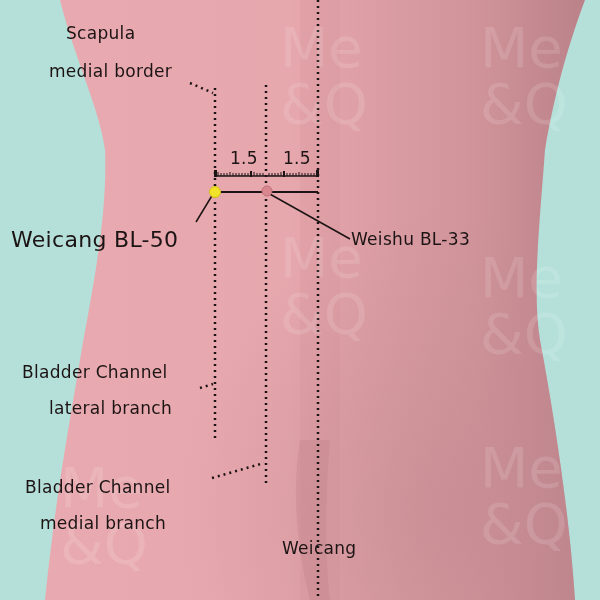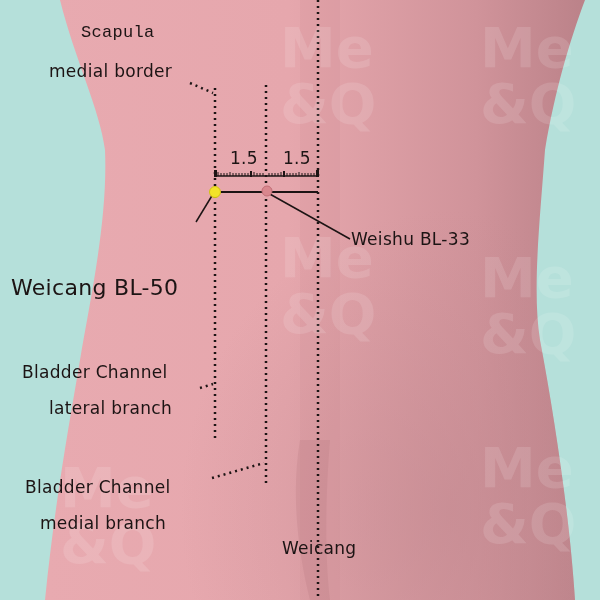--- a/index.html
+++ b/index.html
@@ -1,21 +1,21 @@
 <!DOCTYPE html>
 <html><head>
 <meta charset="utf-8">
 <style>
   html, body { margin:0; padding:0; }
   body { width:600px; height:600px; overflow:hidden; background:#b5e0da; font-family:"DejaVu Sans", sans-serif; }
   .stage { position:relative; width:600px; height:600px; }
   svg.bg { position:absolute; left:0; top:0; }
   .label { position:absolute; color:#1c1414; font-size:17px; letter-spacing:0.3px; white-space:nowrap; }
-  .label.big { font-size:22px;margin-top:48px; }
-  .wm { position:absolute; color:rgba(255,255,255,0.13); font-family:"DejaVu Sans", sans-serif; font-weight:bold; font-size:56px; line-height:56px; }
+  .label.big { font-size:22px; }
+  .wm { position:absolute; color:rgba(255,255,255,0.13); font-family:"DejaVu Sans", sans-serif; font-weight:normal; font-size:56px; line-height:56px; }
 </style>
 </head>
 <body>
 
 <div class="stage">
 
   <svg class="bg" width="600" height="600" viewBox="0 0 600 600">
     <defs>
       <linearGradient id="skin" x1="0" y1="0" x2="1" y2="0">
         <stop offset="0" stop-color="#e8aab0"></stop>
@@ -113,21 +113,21 @@
     </div>
   <div class="wm" style="left:280px;top:230px;">
       <div>Me</div>
       <div>&amp;Q</div>
     </div>
   <div class="wm" style="left:60px;top:460px;">
       <div>Me</div>
       <div>&amp;Q</div>
     </div>
 
-  <div class="label" style="left:81px;top:23px;font-family:Liberation Mono, monospace;">Scapula</div>
+  <div class="label" style="left:66px;top:23px;">Scapula</div>
   <div class="label" style="left:49px;top:61px;">medial border</div>
 
   <div class="label" style="left:230px;top:148px;">1.5</div>
   <div class="label" style="left:283px;top:148px;">1.5</div>
 
   <div class="label big" style="left:11px;top:227px;">Weicang BL-50</div>
   <div class="label" style="left:351px;top:229px;">Weishu BL-33</div>
 
   <div class="label" style="left:22px;top:362px;">Bladder Channel</div>
   <div class="label" style="left:49px;top:398px;">lateral branch</div>

